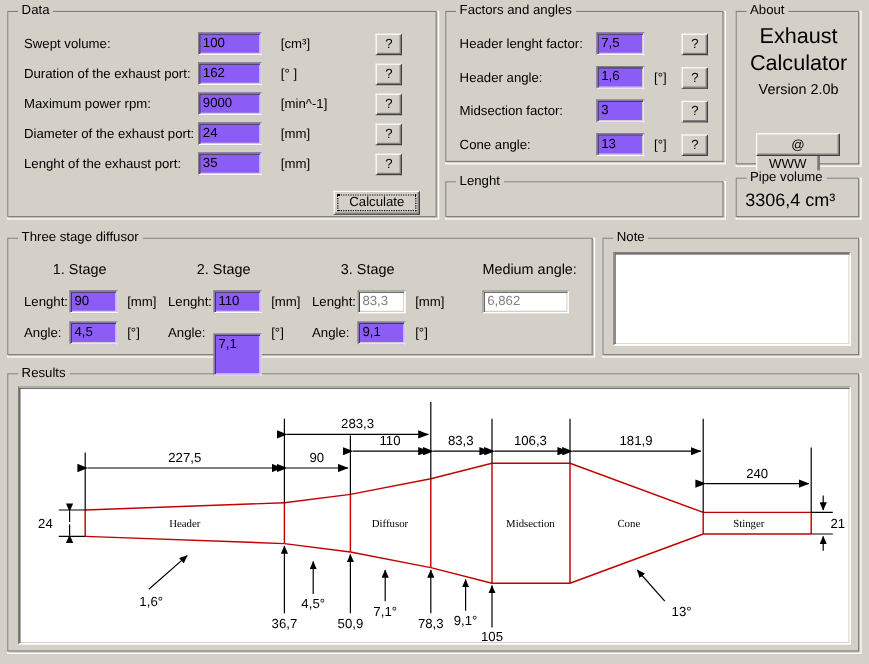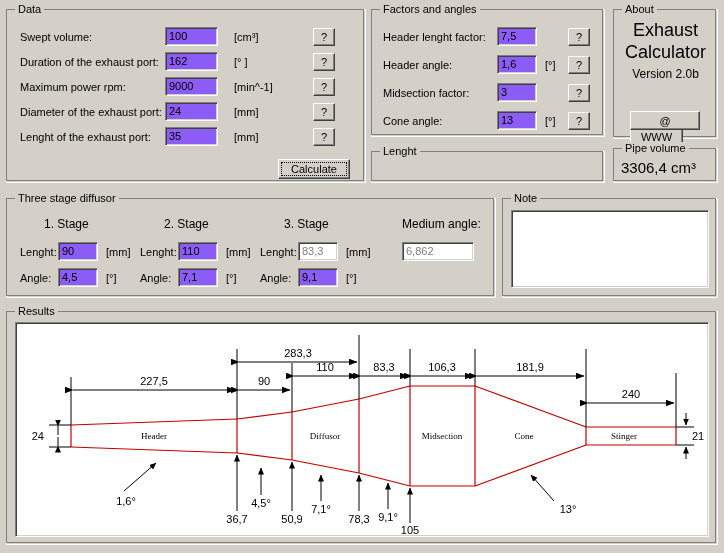--- a/index.html
+++ b/index.html
@@ -199,21 +199,21 @@
       <div class="inp" style="left:52px;top:44px;width:40px;height:19px;">90</div>
       <div class="lbl" style="left:100px;top:48px;">[mm]</div>
       <div class="lbl" style="left:14px;top:74px;">Angle:</div>
       <div class="inp" style="left:52px;top:70px;width:40px;height:19px;">4,5</div>
       <div class="lbl" style="left:100px;top:74px;">[°]</div>
 
       <div class="lbl" style="left:134px;top:48px;">Lenght:</div>
       <div class="inp" style="left:172px;top:44px;width:40px;height:19px;">110</div>
       <div class="lbl" style="left:220px;top:48px;">[mm]</div>
       <div class="lbl" style="left:134px;top:74px;">Angle:</div>
-      <div class="inp" style="left:172px;top:70px;width:40px;height:19px;">7,1</div>
+      <div class="inp" style="left:172px;top:80px;width:40px;height:35px;">7,1</div>
       <div class="lbl" style="left:220px;top:74px;">[°]</div>
 
       <div class="lbl" style="left:254px;top:48px;">Lenght:</div>
       <div class="inp disabled" style="left:292px;top:44px;width:40px;height:19px;">83,3</div>
       <div class="lbl" style="left:340px;top:48px;">[mm]</div>
       <div class="lbl" style="left:254px;top:74px;">Angle:</div>
       <div class="inp" style="left:292px;top:70px;width:40px;height:19px;">9,1</div>
       <div class="lbl" style="left:340px;top:74px;">[°]</div>
 
       <div class="inp disabled" style="left:396px;top:44px;width:72px;height:19px;">6,862</div>

